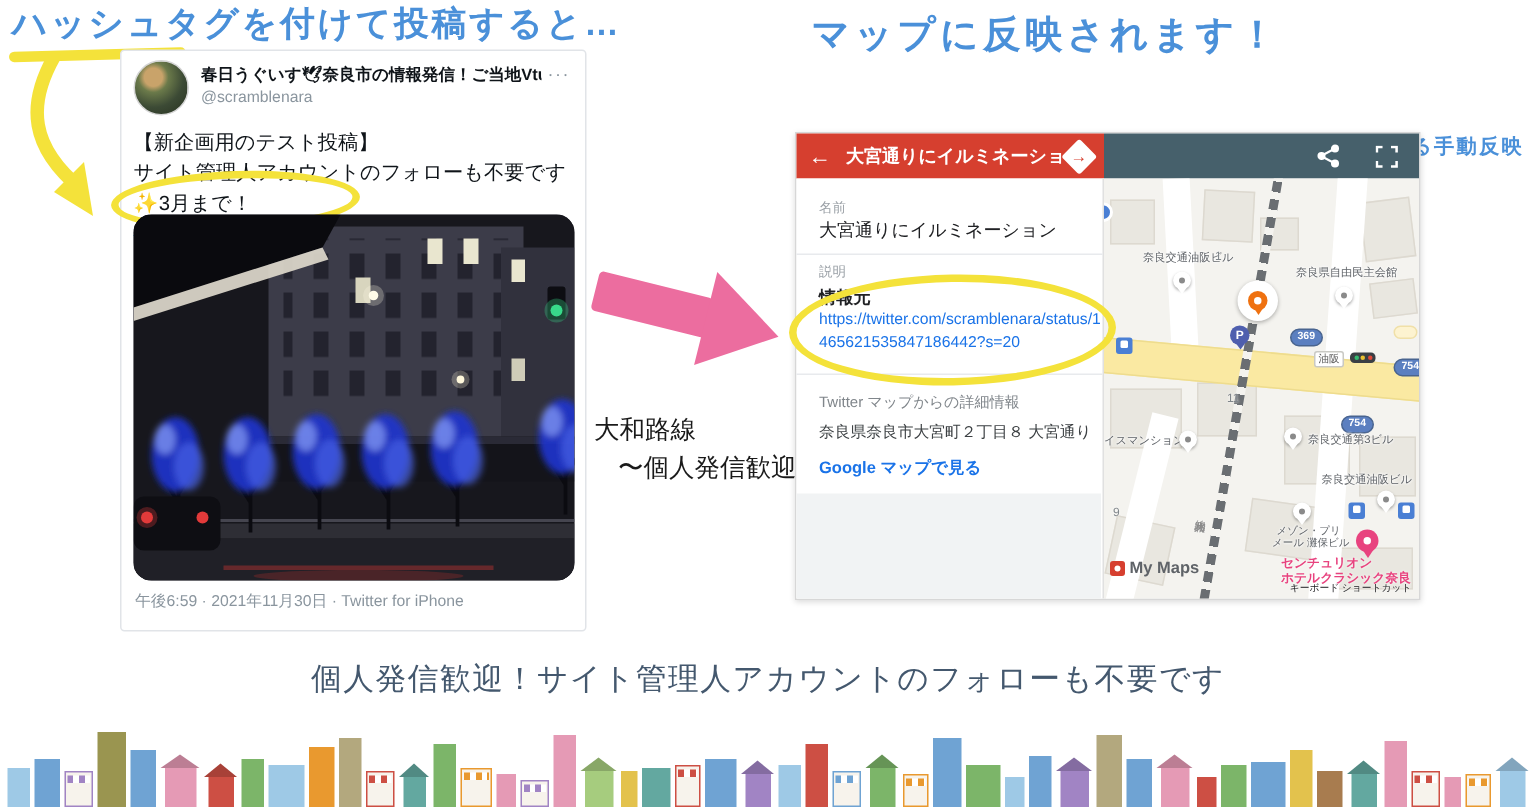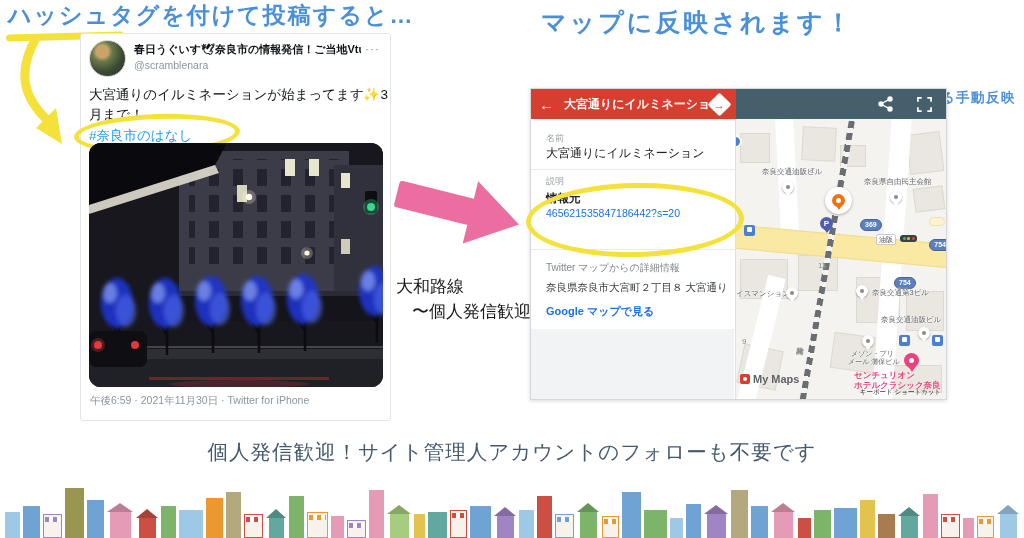--- a/index.html
+++ b/index.html
@@ -118,21 +118,22 @@
   <div class="tweet">
     <div class="tw-head">
       <div class="avatar"></div>
       <div class="tw-id">
         <div class="tw-name">春日うぐいす🕊奈良市の情報発信！ご当地Vtuber</div>
         <div class="tw-handle">@scramblenara</div>
       </div>
       <div class="tw-more">···</div>
     </div>
     <div class="tw-body">
-      <div>大宮通りのイルミネーションが始まってます✨3月まで！</div>
+      <div>【新企画用のテスト投稿】</div>
+      <div>サイト管理人アカウントのフォローも不要です✨3月まで！</div>
       <a class="hashtag" href="#">#奈良市のはなし</a>
     </div>
     <div class="hl-ellipse hl-hashtag"></div>
 
     <div class="tw-photo">
       <svg width="294" height="244" viewBox="0 0 294 244">
         <defs>
           <filter id="fz" x="-60%" y="-60%" width="220%" height="220%">
               <feGaussianBlur stdDeviation="2.2"></feGaussianBlur>
             </filter>
@@ -227,20 +228,21 @@
       </div>
     </div>
 
     <div class="panel">
       <div class="p-label" style="top:13px">名前</div>
       <div class="p-value" style="top:26px">大宮通りにイルミネーション</div>
       <div class="p-div" style="top:50px"></div>
       <div class="p-label" style="top:56px">説明</div>
       <div class="p-bold" style="top:72px">情報元</div>
       <div class="p-url" style="top:87px">
+        <div>https://twitter.com/scramblenara/status/1</div>
         <div>465621535847186442?s=20</div>
       </div>
       <div class="p-div" style="top:130px"></div>
       <div class="p-gray" style="top:142px">Twitter マップからの詳細情報</div>
       <div class="p-addr" style="top:162px">奈良県奈良市大宮町２丁目８ 大宮通り</div>
       <div class="p-link" style="top:185px">Google マップで見る</div>
       <div class="p-bottom"></div>
       <div class="hl-ellipse hl-url"></div>
     </div>
 

